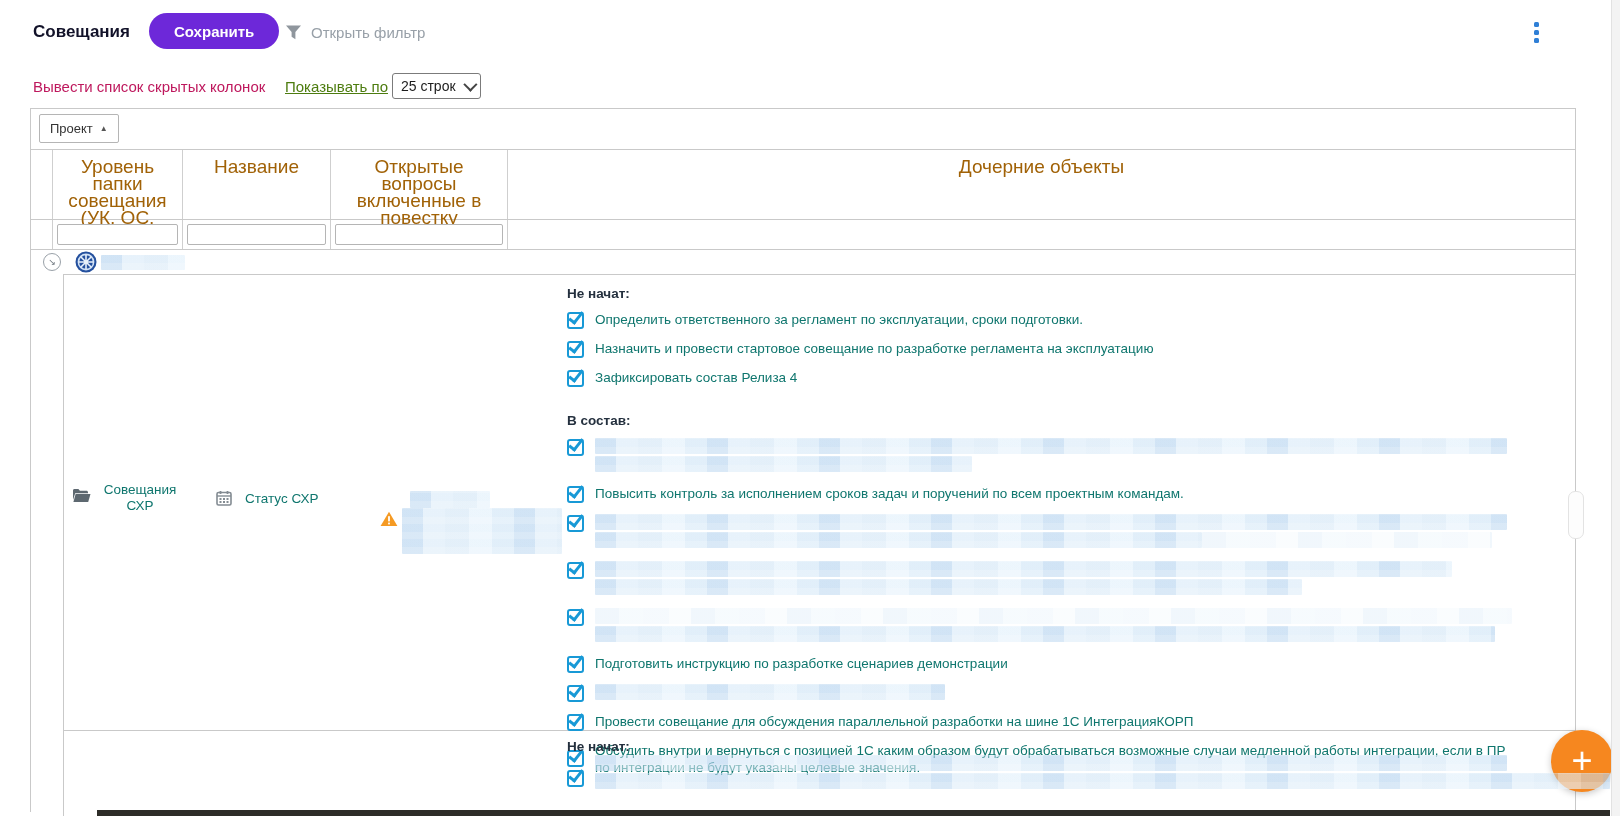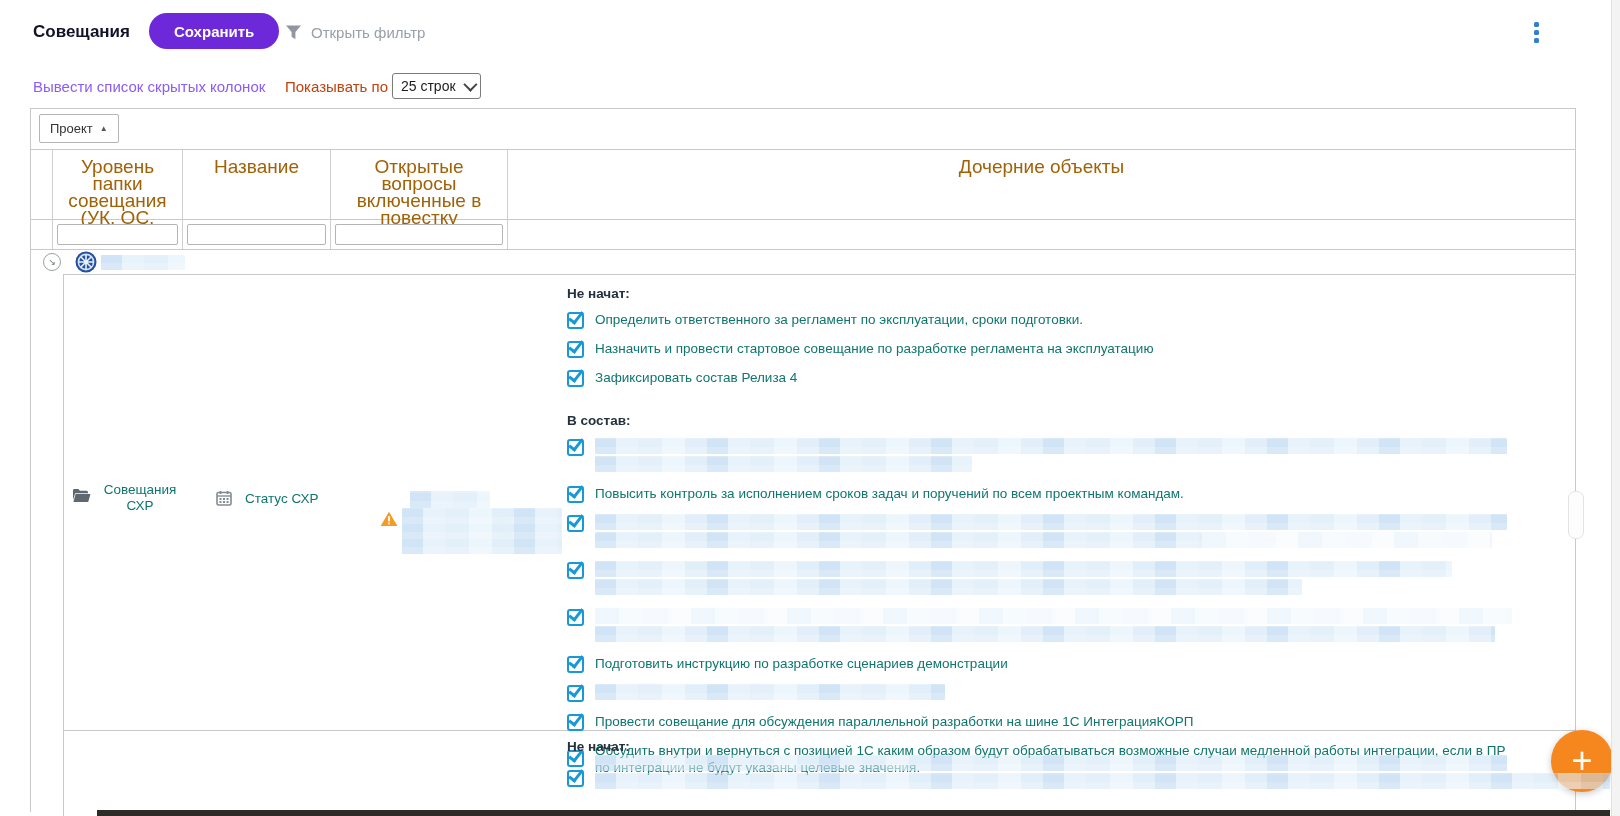--- a/index.html
+++ b/index.html
@@ -15,22 +15,22 @@
     position:absolute;left:149px;top:13px;height:36px;padding:0 25px;
     background:#6d28d9;border:none;border-radius:18px;color:#fff;
     font-size:15px;font-weight:700;font-family:inherit;cursor:pointer;
   }
   .filter-area{position:absolute;left:285px;top:24px;display:flex;align-items:center;gap:9px;cursor:pointer;}
   .filter-area span.txt{font-size:15px;color:#98a0a8;}
   .kebab{position:absolute;left:1527px;top:22px;width:18px;height:24px;display:flex;flex-direction:column;align-items:center;gap:3px;cursor:pointer;}
   .kebab i{width:5px;height:5px;background:#2f7fd6;border-radius:1.5px;}
 
   
-  .hidden-cols-link{position:absolute;left:33px;top:78px;font-size:15px;color:#8b5cf6;cursor:pointer;}
-  .page-size-label{position:absolute;left:285px;top:78px;font-size:15px;color:#c2410c;}
+  .hidden-cols-link{position:absolute;left:33px;top:78px;font-size:15px;color:#be185d;cursor:pointer;}
+  .page-size-label{position:absolute;left:285px;top:78px;font-size:15px;color:#4d7c0f;text-decoration:underline;}
   .page-size-select{
     position:absolute;left:392px;top:73px;width:89px;height:26px;box-sizing:border-box;
     border:1px solid #7b7b7b;border-radius:3px;background:#fff;display:flex;align-items:center;
     padding:0 6px 0 8px;font-size:14px;color:#1c1c1c;cursor:pointer;
   }
   .page-size-select .chev{margin-left:auto;width:8px;height:8px;border-right:2px solid #444;border-bottom:2px solid #444;transform:rotate(45deg) translateY(-2px);}
 
   
   .tbl{
     position:absolute;left:30px;top:108px;width:1546px;height:704px;box-sizing:border-box;

